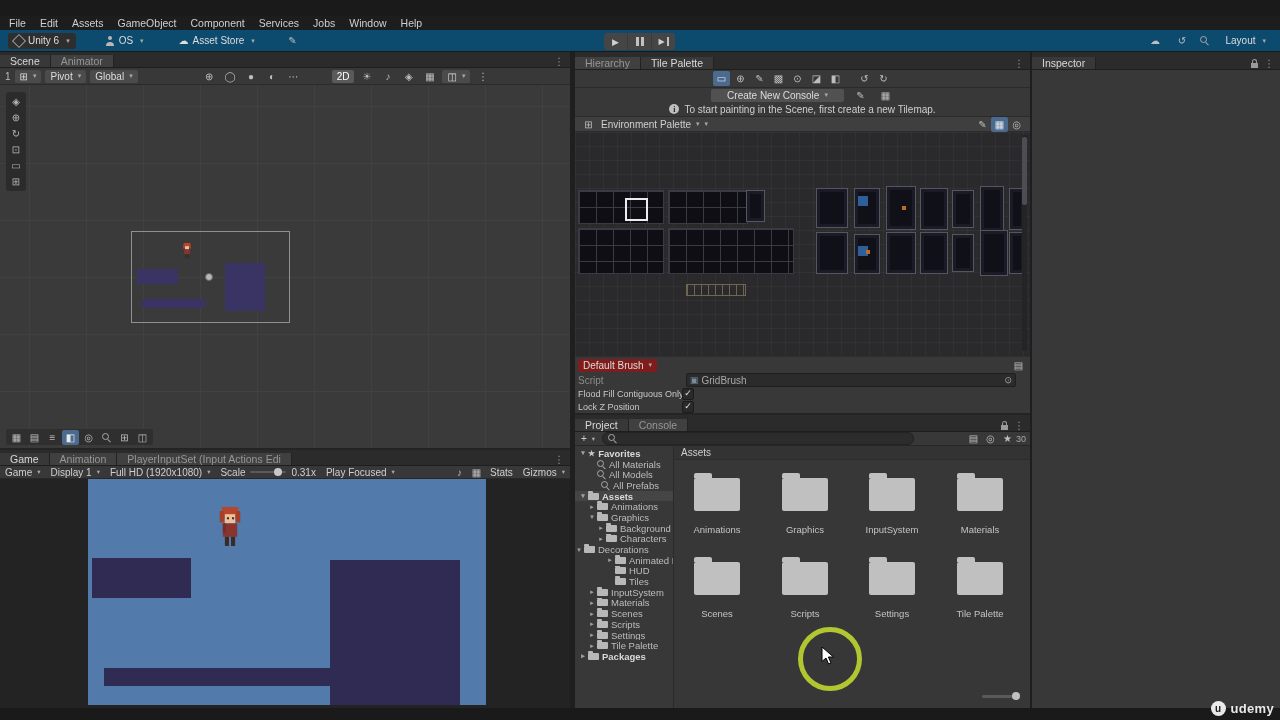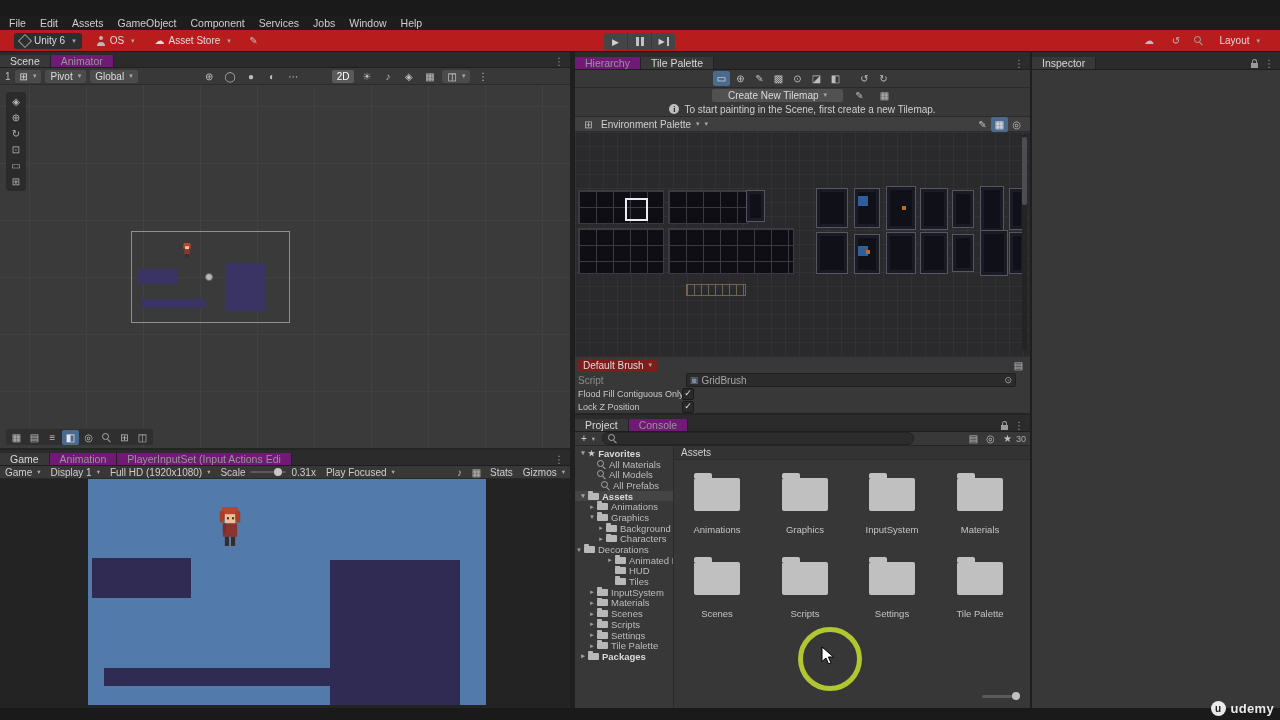--- a/index.html
+++ b/index.html
@@ -8,38 +8,38 @@
   .ab{position:absolute}
   .fx{display:flex;align-items:center}
   
   .titlebar{left:0;top:0;width:1280px;height:16px;background:#1c1c1c;display:flex;align-items:center;gap:6px;
             padding-left:6px;box-sizing:border-box;font-size:10px;color:#b8b8b8;white-space:nowrap}
   .ucube{width:8px;height:8px;border:1.5px solid #9c9c9c;transform:rotate(45deg);flex:0 0 auto}
   .winbtns{margin-left:auto;display:flex;height:16px}
   .winbtn{width:34px;display:flex;align-items:center;justify-content:center;font-size:9px;color:#cfcfcf}
   .menubar{left:0;top:16px;width:1280px;height:14px;background:#1d1d1d;display:flex;align-items:center;padding-left:2px;box-sizing:border-box}
   .mitem{padding:0 7px;height:14px;display:flex;align-items:center;color:#cfcfcf;font-size:10.5px}
-  .toolbar{left:0;top:30px;width:1280px;height:22px;background:#b91c1c;border-bottom:1px solid #191919;
-           display:flex;align-items:center;gap:8px;padding:0 14px;box-sizing:border-box}
+  .toolbar{left:0;top:30px;width:1280px;height:22px;background:#0c4a6e;border-bottom:1px solid #191919;
+           display:flex;align-items:center;gap:23px;padding:0 8px;box-sizing:border-box}
   .tdrop{display:inline-flex;align-items:center;gap:4px;background:#2e2e2e;border-radius:3px;height:16px;padding:0 6px;font-size:10px;color:#ddd}
   .tdrop::after,.drop::after,.spill.dd::after{content:"▾";font-size:7px;color:#a8a8a8;margin-left:3px}
   .person{width:10px;height:10px;position:relative}
   .person::before{content:'';position:absolute;top:0;left:3px;width:4px;height:4px;border-radius:50%;background:#b8b8b8}
   .person::after{content:'';position:absolute;bottom:0;left:1px;width:8px;height:4px;border-radius:4px 4px 0 0;background:#b8b8b8}
   .playgrp{left:604px;top:33px;height:17px;display:flex;background:#454545;border-radius:3px;overflow:hidden}
   .pbtn{width:23px;display:flex;align-items:center;justify-content:center;color:#d0d0d0;font-size:9px;border-right:1px solid #3a3a3a}
   .pbars{display:flex;gap:2px}.pbars i{width:3px;height:9px;background:#c2c2c2}
   .sbar{width:2px;height:9px;background:#c2c2c2;margin-left:2px}
   .tbright{margin-left:auto;display:flex;align-items:center;gap:10px}
   .mag{position:relative;width:9px;height:9px;flex:0 0 auto}
   .mag::before{content:'';position:absolute;left:0;top:0;width:5px;height:5px;border:1px solid #a8a8a8;border-radius:50%}
   .mag::after{content:'';position:absolute;left:6px;top:6px;width:4px;height:1px;background:#a8a8a8;transform:rotate(45deg);transform-origin:0 0}
   
   .tabbar{background:#2b2b2b;display:flex;align-items:flex-end;border-bottom:1px solid #1e1e1e;box-sizing:border-box}
-  .tab{padding:0 10px;display:flex;align-items:center;font-size:10.5px;color:#969696;background:#701a75;border-right:1px solid #222}
+  .tab{padding:0 10px;display:flex;align-items:center;font-size:10.5px;color:#969696;background:#404040;border-right:1px solid #222}
   .tab.on{background:#383838;color:#d8d8d8}
   .dots{margin-left:auto;color:#9a9a9a;padding:0 6px;display:flex;align-items:center;font-size:10px;gap:6px}
   .spill{height:13px;background:#4b4b4b;border-radius:2px;padding:0 5px;font-size:10px;display:inline-flex;align-items:center;gap:2px;color:#dcdcdc}
   .spill.on{background:#5a5a5a;color:#fff}
   .ibtn{min-width:17px;height:15px;display:flex;align-items:center;justify-content:center;color:#bdbdbd;font-size:10px;border-radius:2px}
   .ibtn.on{background:#4a6a8e;color:#e8e8e8}
   .drop{display:inline-flex;align-items:center;gap:2px;padding:0 5px;height:13px;color:#cfcfcf;font-size:10px}
   .chk{width:10px;height:10px;background:#2a2a2a;border:1px solid #1b1b1b;border-radius:2px;color:#e0e0e0;font-size:9px;
        display:flex;align-items:center;justify-content:center;line-height:1}
   .lockic{width:7px;height:5px;background:#9a9a9a;position:relative;margin-top:3px}
@@ -284,21 +284,21 @@
     <span class="ibtn">▩</span>
     <span class="ibtn">⊙</span>
     <span class="ibtn">◪</span>
     <span class="ibtn">◧</span>
     <span style="width:8px"></span>
     <span class="ibtn">↺</span>
     <span class="ibtn">↻</span>
   </div>
   <div class="ab fx" style="left:575px;top:88px;width:455px;height:14px;background:#383838;justify-content:center;gap:8px">
     <span class="spill dd" style="padding:0 16px;background:#515151">
-        <span>Create New Tilemap</span>
+        <span>Create New Console</span>
       </span>
     <span class="ibtn">✎</span>
     <span class="ibtn">▦</span>
   </div>
   <div class="ab fx" style="left:575px;top:102px;width:455px;height:14px;background:#383838;justify-content:center;gap:5px">
     <span class="infoc">i</span>
     <span style="font-size:10px;color:#cfcfcf">To start painting in the Scene, first create a new Tilemap.</span>
   </div>
   <div class="ab fx" style="left:575px;top:116px;width:455px;height:16px;background:#3f3f3f;border-top:1px solid #2b2b2b;border-bottom:1px solid #2b2b2b;gap:4px;padding:0 5px;box-sizing:border-box">
     <span class="ibtn">⊞</span>

